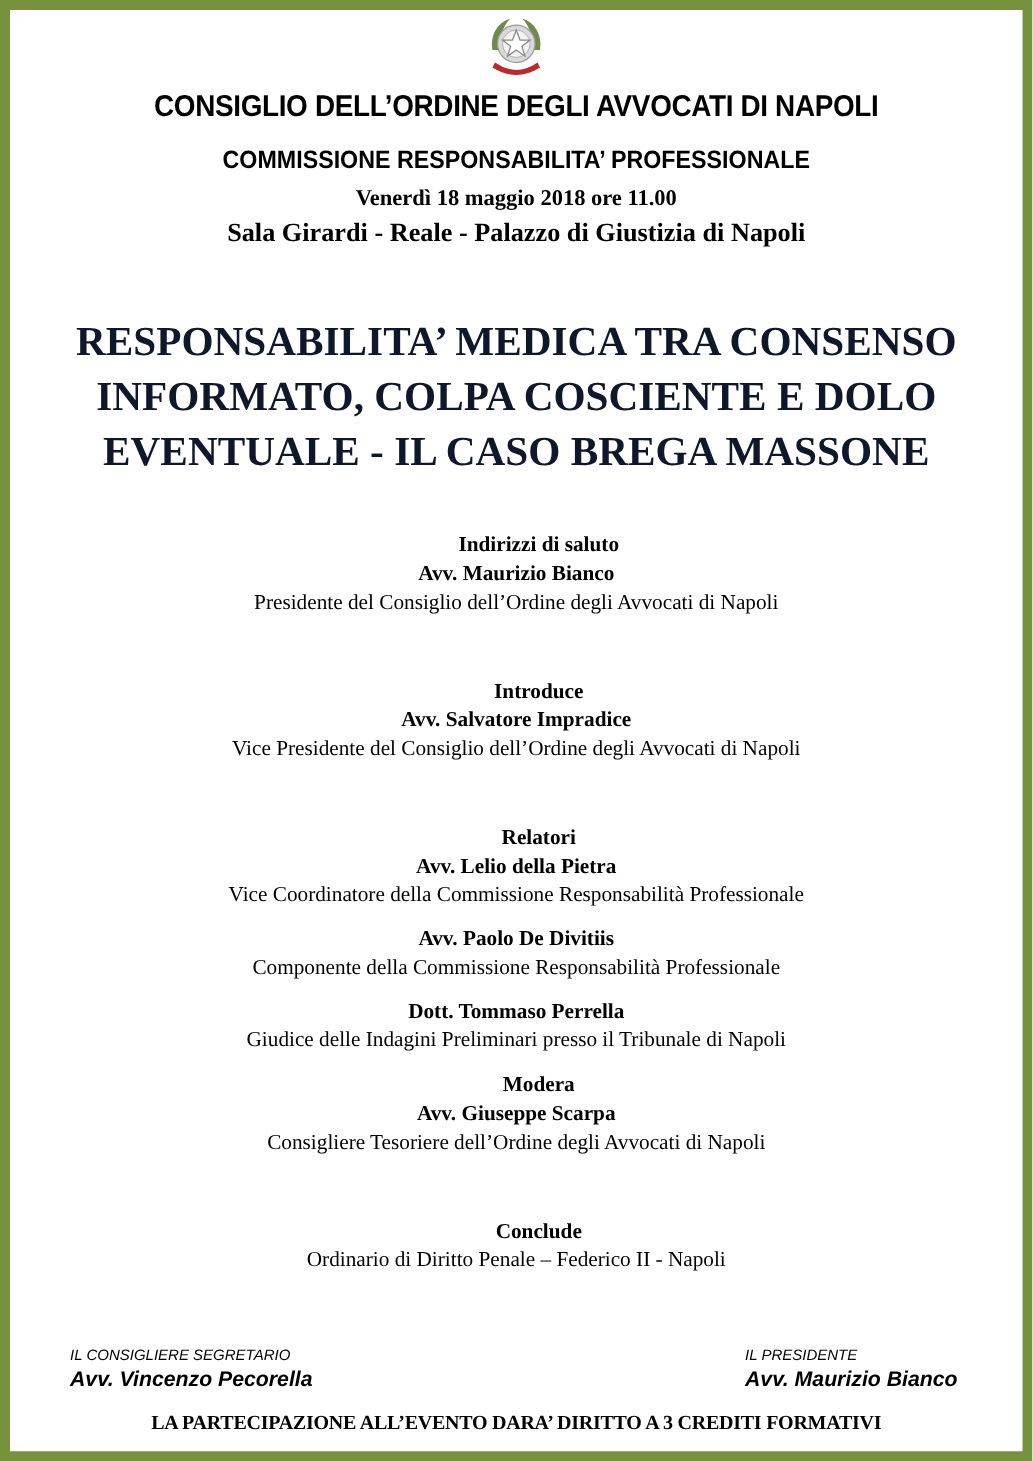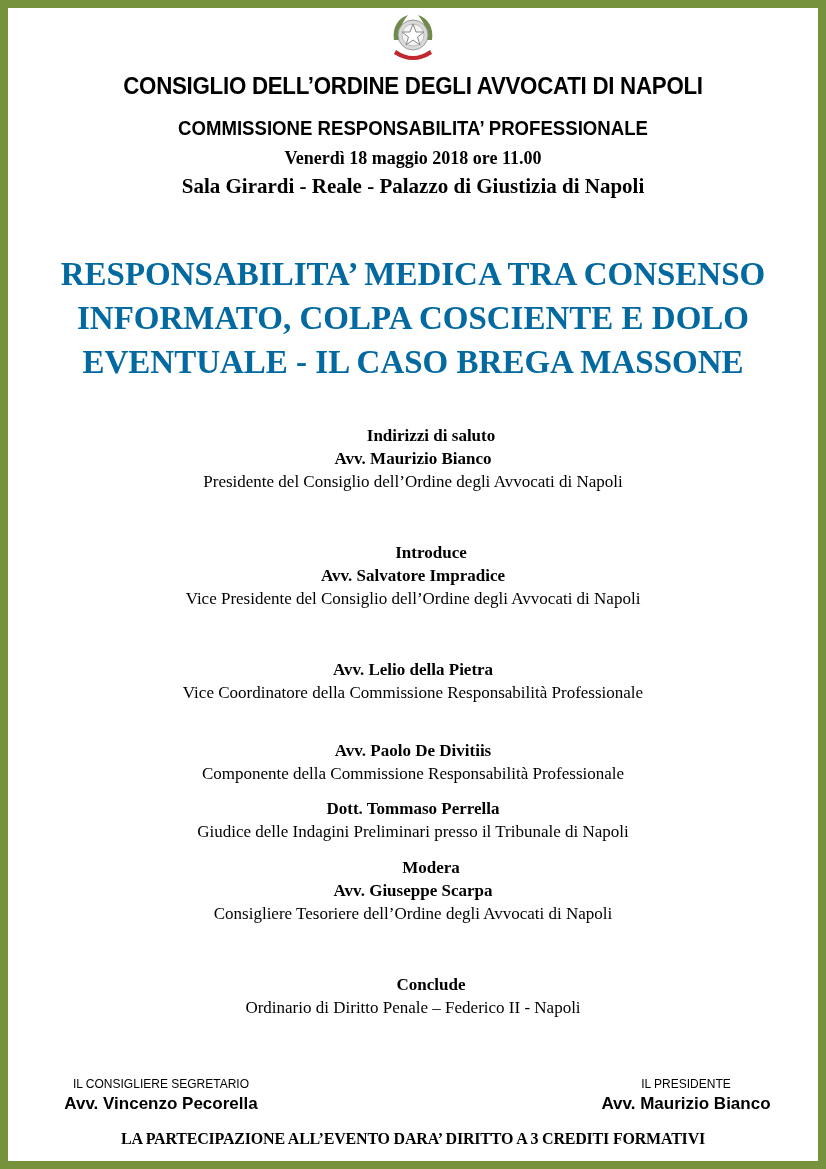--- a/index.html
+++ b/index.html
@@ -22,28 +22,28 @@
     top: 72px; font-family: "Liberation Sans", sans-serif; font-weight: bold;
     font-size: 24px; letter-spacing: -0.3px; transform: scaleX(0.93);
   }
   .h-commission {
     top: 117px; font-family: "Liberation Sans", sans-serif; font-weight: bold;
     font-size: 20px; transform: scaleX(0.93);
   }
   .h-date { top: 148px; font-weight: bold; font-size: 18px; }
   .h-venue { top: 174px; font-weight: bold; font-size: 21px; }
   .title {
-    top: 252px; color: #0369a1; font-weight: bold; font-size: 33px;
+    top: 252px; color: #0f172a; font-weight: bold; font-size: 33px;
     line-height: 44px;
   }
   .section { position: absolute; left: 0; width: 826px; text-align: center; font-size: 17px; line-height: 23px; }
   .section .lbl { font-weight: bold; margin-left: 36px; }
   .section .name { font-weight: bold; }
   .section .role { font-weight: normal; }
-  .sig { position: absolute; font-family: "Liberation Sans", sans-serif; font-size: 12px; line-height: 19px; text-align: center; }
+  .sig { position: absolute; font-family: "Liberation Sans", sans-serif; font-style: italic; font-size: 12px; line-height: 19px; text-align: left; }
   .sig .nm { font-weight: bold; font-size: 17px; }
   .credits {
     top: 1130px; font-weight: bold; font-size: 16px; letter-spacing: -0.2px;
   }
 </style>
 </head>
 <body>
 
 <div class="frame"></div>
 
@@ -75,20 +75,21 @@
   <div class="role">Presidente del Consiglio dell’Ordine degli Avvocati di Napoli</div>
 </div>
 
 <div class="section" style="top:541px">
   <div class="lbl">Introduce</div>
   <div class="name">Avv. Salvatore Impradice</div>
   <div class="role">Vice Presidente del Consiglio dell’Ordine degli Avvocati di Napoli</div>
 </div>
 
 <div class="section" style="top:658px">
+  <div class="lbl">Relatori</div>
   <div class="name">Avv. Lelio della Pietra</div>
   <div class="role">Vice Coordinatore della Commissione Responsabilità Professionale</div>
 </div>
 <div class="section" style="top:739px">
   <div class="name">Avv. Paolo De Divitiis</div>
   <div class="role">Componente della Commissione Responsabilità Professionale</div>
 </div>
 <div class="section" style="top:797px">
   <div class="name">Dott. Tommaso Perrella</div>
   <div class="role">Giudice delle Indagini Preliminari presso il Tribunale di Napoli</div>

